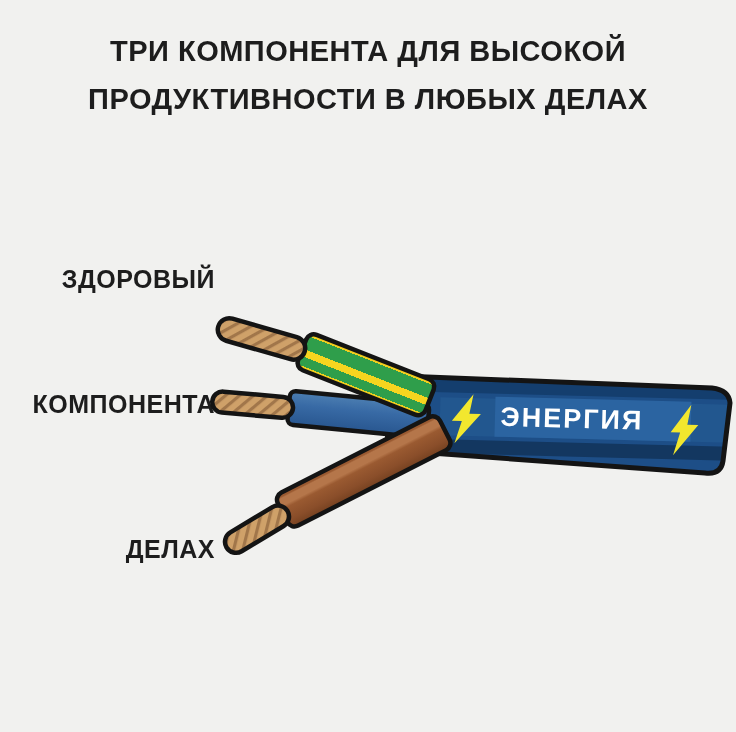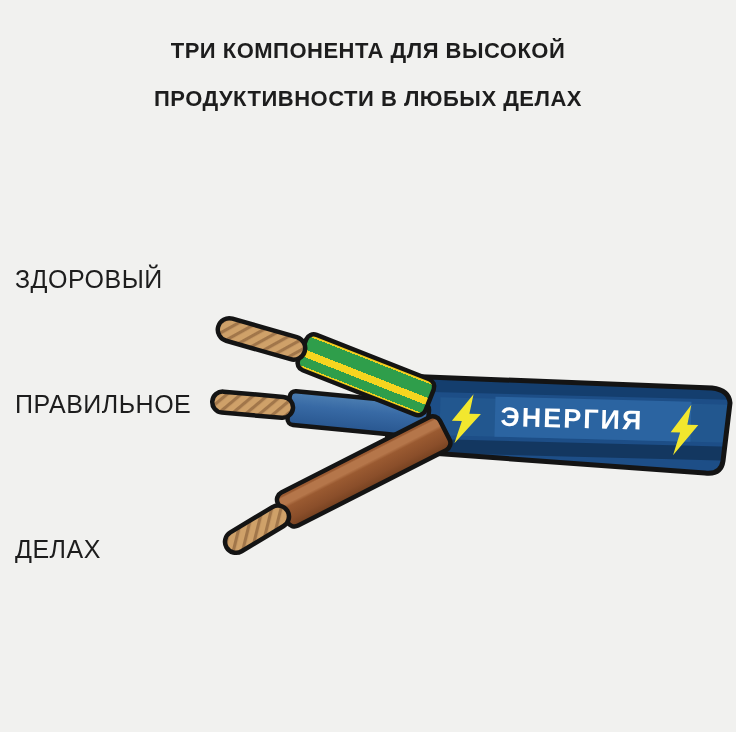--- a/index.html
+++ b/index.html
@@ -7,28 +7,28 @@
     position:relative;
     width:736px;height:732px;
     background:#f1f1ef;
     overflow:hidden;
     font-family:"Liberation Sans",sans-serif;
     color:#1d1d1d;
   }
   .page-title{
     position:absolute;top:27px;left:0;width:736px;
     text-align:center;
-    font-weight:bold;font-size:22px;line-height:48px;
+    font-weight:bold;font-size:29px;line-height:48px;
     letter-spacing:.5px;
     color:#1d1d1d;
   }
   .wire-label{
     position:absolute;left:15px;width:200px;
-    text-align:left;
-    font-weight:normal;font-size:25px;line-height:37px;
+    text-align:right;
+    font-weight:bold;font-size:25px;line-height:37px;
     letter-spacing:.5px;
     color:#1d1d1d;
   }
   .label-sleep{top:261px;}
   .label-nutrition{top:386px;line-height:36px;}
   .label-sport{top:531px;}
   .illustration{position:absolute;left:0;top:0;}
 </style>
 </head>
 <body>
@@ -37,21 +37,21 @@
 
   <div class="page-title">
     <div>ТРИ КОМПОНЕНТА ДЛЯ ВЫСОКОЙ</div>
     <div>ПРОДУКТИВНОСТИ В ЛЮБЫХ ДЕЛАХ</div>
   </div>
 
   <div class="wire-label label-sleep">
     <div>ЗДОРОВЫЙ</div>
   </div>
   <div class="wire-label label-nutrition">
-    <div>ПРАВИЛЬНОЕ</div>
+    <div>КОМПОНЕНТА</div>
   </div>
   <div class="wire-label label-sport">
     <div>ДЕЛАХ</div>
   </div>
 
   <svg class="illustration" width="736" height="732" viewBox="0 0 736 732">
     <defs>
 
       <linearGradient id="gyGrad" x1="0" y1="0" x2="0" y2="1">
         <stop offset="0" stop-color="#f1ce1e"></stop>

